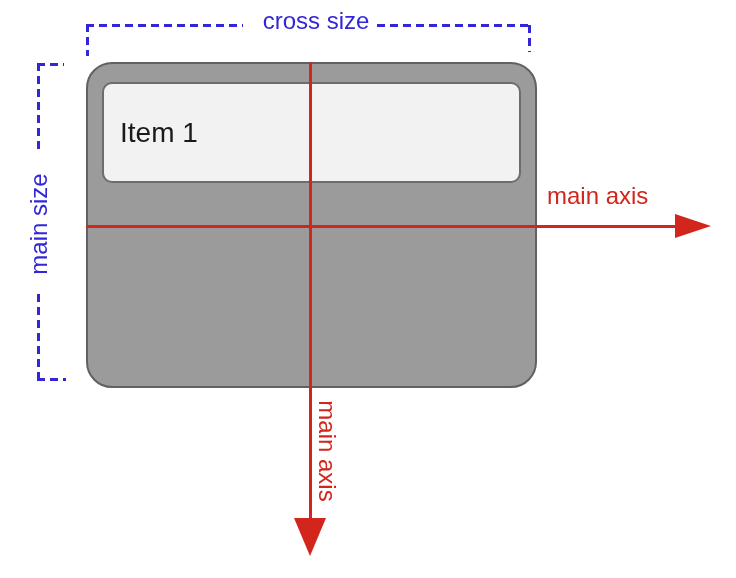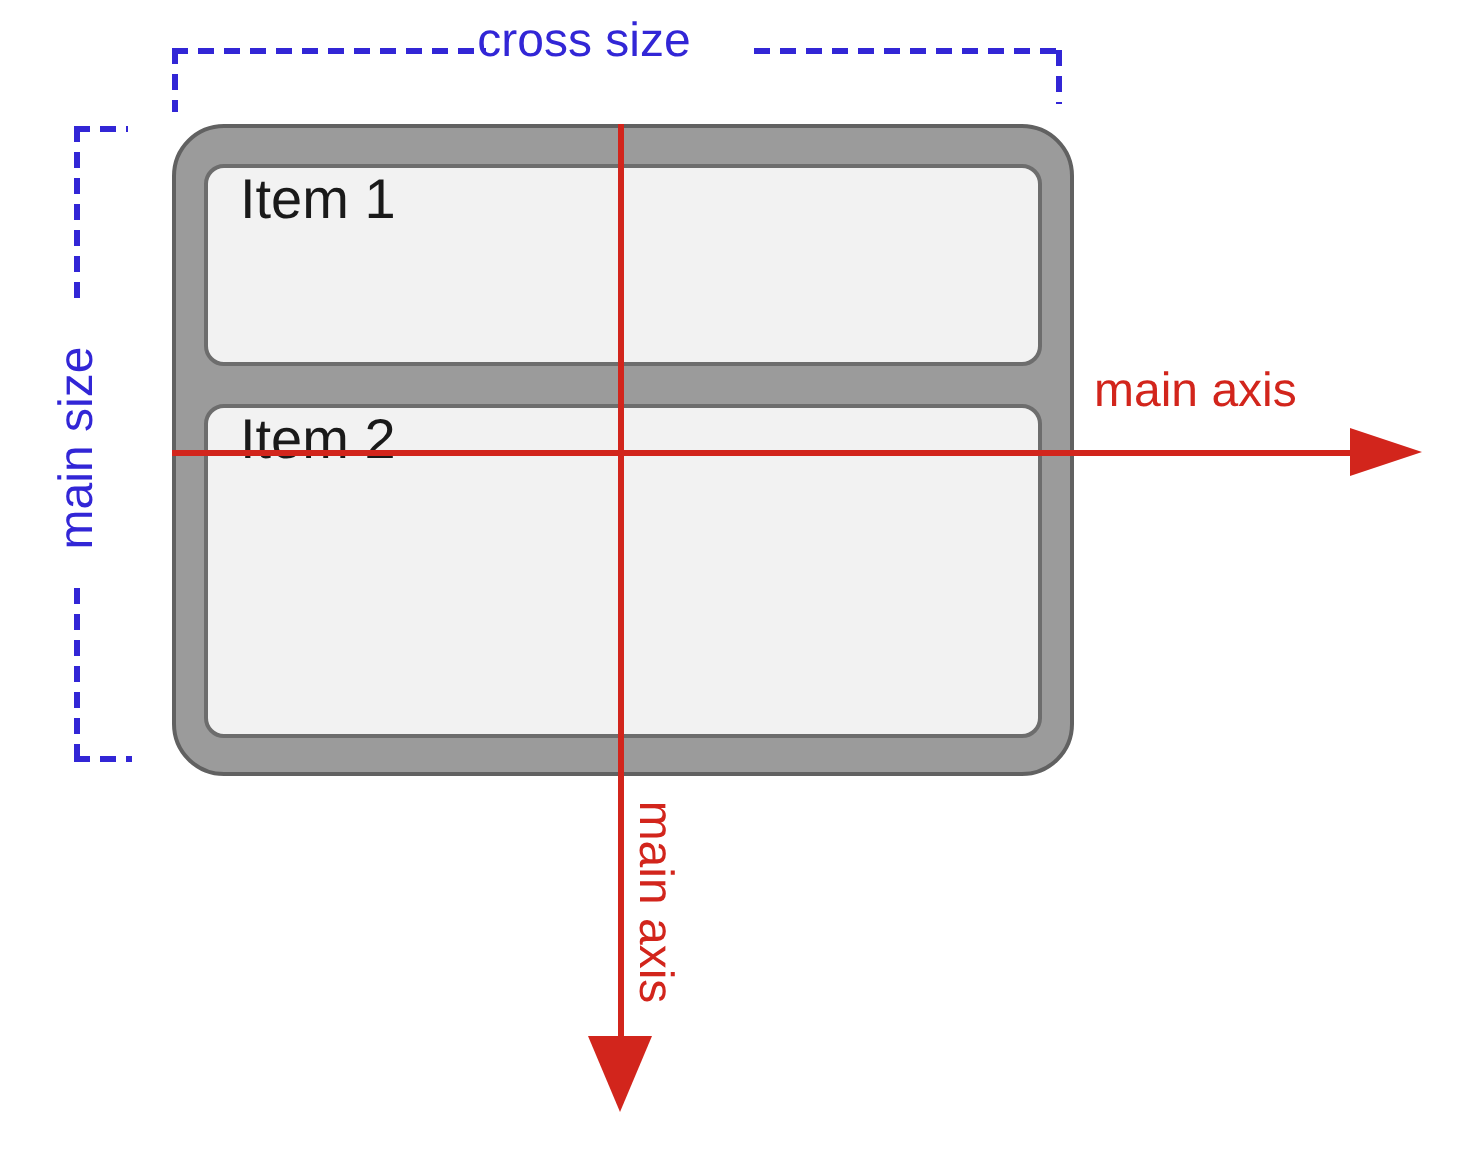--- a/index.html
+++ b/index.html
@@ -34,21 +34,21 @@
     padding: 18px 14px 17px 14px;
     display: flex;
     flex-direction: column;
     gap: 19px;
   }
   .flex-item {
     background: var(--item-fill);
     border: 2px solid var(--item-border);
     border-radius: 10px;
     display: flex;
-    align-items: flex-start;
+    align-items: center;
     padding-left: 16px;
     font-size: 28px;
     color: var(--item-text);
   }
   .flex-item.item-1 { height: 101px; flex: none; }
   .flex-item.item-2 { flex: 1; }
 
   
   .axis-line { position: absolute; background: var(--red); }
   .cross-axis-line { left: 86px; top: 225px; width: 590px; height: 3px; }
@@ -72,21 +72,21 @@
   
   .label { position: absolute; white-space: nowrap; line-height: 1; }
   .label.red  { color: var(--red);  font-size: 24px; }
   .label.blue { color: var(--blue); font-size: 24px; }
   .cross-axis-label { left: 547px; top: 184px; }
   .main-axis-label  {
     left: 327px; top: 451px;
     transform: translate(-50%, -50%) rotate(90deg);
   }
   .cross-size-label {
-    left: 292px; top: 21px;
+    left: 316px; top: 21px;
     transform: translate(-50%, -50%);
   }
   .main-size-label {
     left: 39px; top: 224px;
     transform: translate(-50%, -50%) rotate(-90deg);
   }
 
   
   .dash-h {
     position: absolute; height: 3px;
@@ -107,23 +107,20 @@
 </style>
 </head>
 <body>
 
 <div class="canvas">
 
   <div class="flex-container">
     <div class="flex-item item-1">
       <span>Item 1</span>
     </div>
-    <div class="flex-item item-2">
-      <span>Item 2</span>
-    </div>
   </div>
 
   <div class="axis-line cross-axis-line"></div>
   <div class="arrowhead arrow-right"></div>
   <div class="axis-line main-axis-line"></div>
   <div class="arrowhead arrow-down"></div>
 
   <div class="label red cross-axis-label">main axis</div>
   <div class="label red main-axis-label">main axis</div>
 

